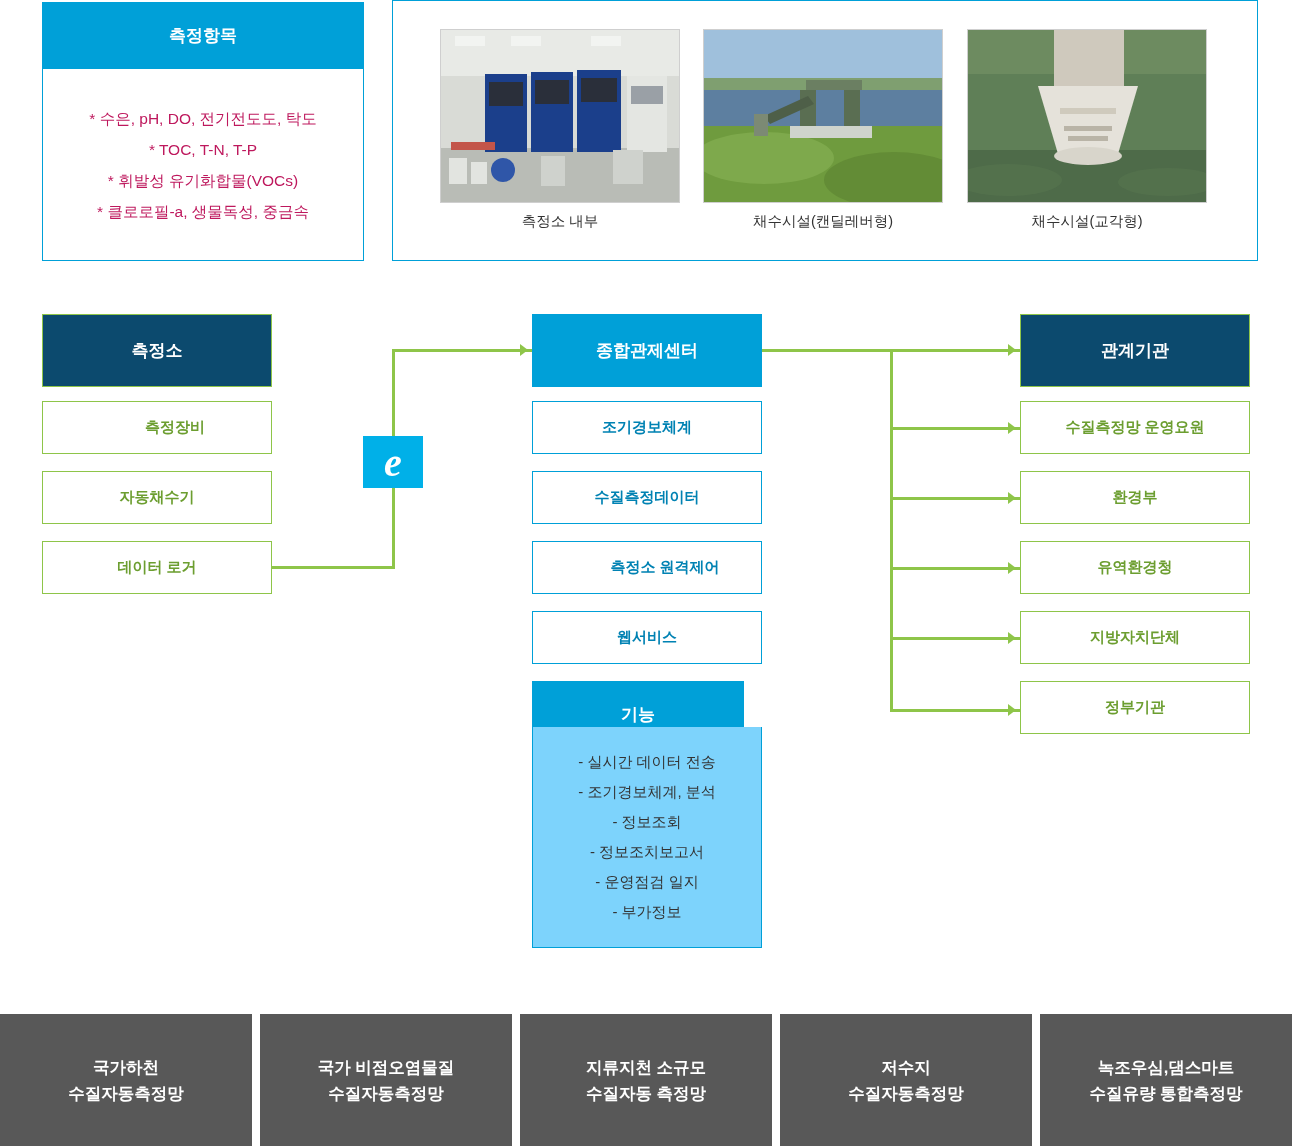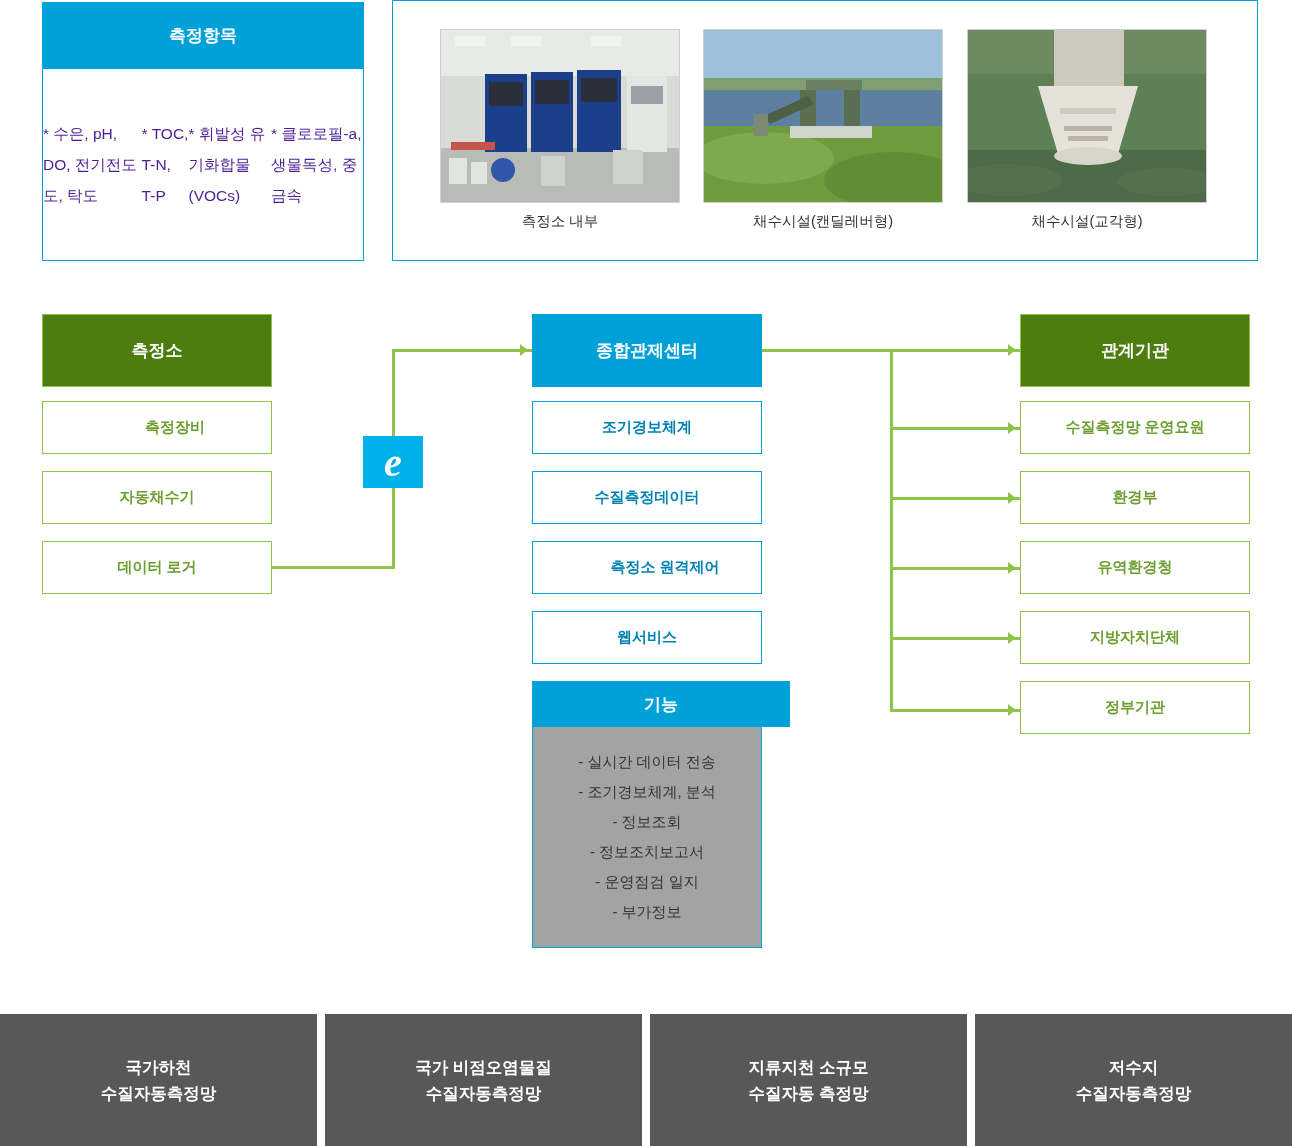--- a/index.html
+++ b/index.html
@@ -25,21 +25,21 @@
     background: #00a0d8;
     border: 1px solid #00a0d8;
     color: #ffffff;
     font-weight: bold;
     display: flex;
     align-items: center;
     justify-content: center;
     font-size: 17px;
   }
   .hdr-green {
-    background: #4d7c0f;
+    background: #0c4a6e;
     border: 1px solid #8ec549;
     color: #ffffff;
     font-weight: bold;
     display: flex;
     align-items: center;
     justify-content: center;
     font-size: 17px;
   }
   .outline-blue {
     border: 1px solid #00a0d8;
@@ -64,22 +64,22 @@
   .panel-blue {
     border: 1px solid #00a0d8;
     border-top: none;
     background: #ffffff;
   }
 
   
   #items-header { left: 42px; top: 2px; width: 322px; height: 67px; }
   #items-body {
     left: 42px; top: 69px; width: 322px; height: 192px;
-    display: flex; flex-direction: row; align-items: center; justify-content: center;
-    line-height: 31px; font-size: 15.5px; color: #4c1d95;
+    display: flex; flex-direction: column; align-items: center; justify-content: center;
+    line-height: 31px; font-size: 15.5px; color: #be185d;
   }
 
   
   #photos-panel {
     left: 392px; top: 0px; width: 866px; height: 261px;
     border: 1px solid #00a0d8; background: #ffffff;
   }
   .photo-cell {
     position: absolute;
     width: 240px;
@@ -123,21 +123,21 @@
     display: flex; align-items: center; justify-content: center;
     color: #ffffff;
     font-family: "Liberation Serif", serif;
     font-style: italic;
     font-size: 40px;
     font-weight: bold;
   }
 
   
   #func-body {
-    border: 1px solid #00a0d8; border-top: none; background: #a3a3a3;
+    border: 1px solid #00a0d8; border-top: none; background: #7dd3fc;
     display: flex; flex-direction: column; align-items: center; justify-content: center;
     font-size: 15px; color: #333; line-height: 30px;
   }
 
   
   #bottom-bar {
     position: absolute;
     left: 0; top: 1014px; width: 1292px; height: 132px;
     display: flex;
     gap: 8px;
@@ -285,21 +285,21 @@
 <div class="box outline-blue" style="left:532px; top:471px; width:230px; height:53px;">
   <span>수질측정데이터</span>
 </div>
 <div class="box outline-blue" style="left:532px; top:541px; width:230px; height:53px;padding-left:36px;">
   <span>측정소 원격제어</span>
 </div>
 <div class="box outline-blue" style="left:532px; top:611px; width:230px; height:53px;">
   <span>웹서비스</span>
 </div>
 
-<div class="box hdr-blue" style="left:532px; top:681px; width:258px; height:46px;">
+<div class="box hdr-blue" style="left:532px; top:681px; width:212px; height:46px;align-items:flex-end;">
   <span>기능</span>
 </div>
 <div class="box" id="func-body" style="left:532px; top:727px; width:230px; height:221px;">
   <div>- 실시간 데이터 전송</div>
   <div>- 조기경보체계, 분석</div>
   <div>- 정보조회</div>
   <div>- 정보조치보고서</div>
   <div>- 운영점검 일지</div>
   <div>- 부가정보</div>
 </div>
@@ -333,13 +333,17 @@
     <div>수질자동측정망</div>
   </div>
   <div class="net-cell">
     <div>지류지천 소규모</div>
     <div>수질자동 측정망</div>
   </div>
   <div class="net-cell">
     <div>저수지</div>
     <div>수질자동측정망</div>
   </div>
+  <div class="net-cell">
+    <div>녹조우심,댐스마트</div>
+    <div>수질유량 통합측정망</div>
+  </div>
 </div>
 
 </body></html>

